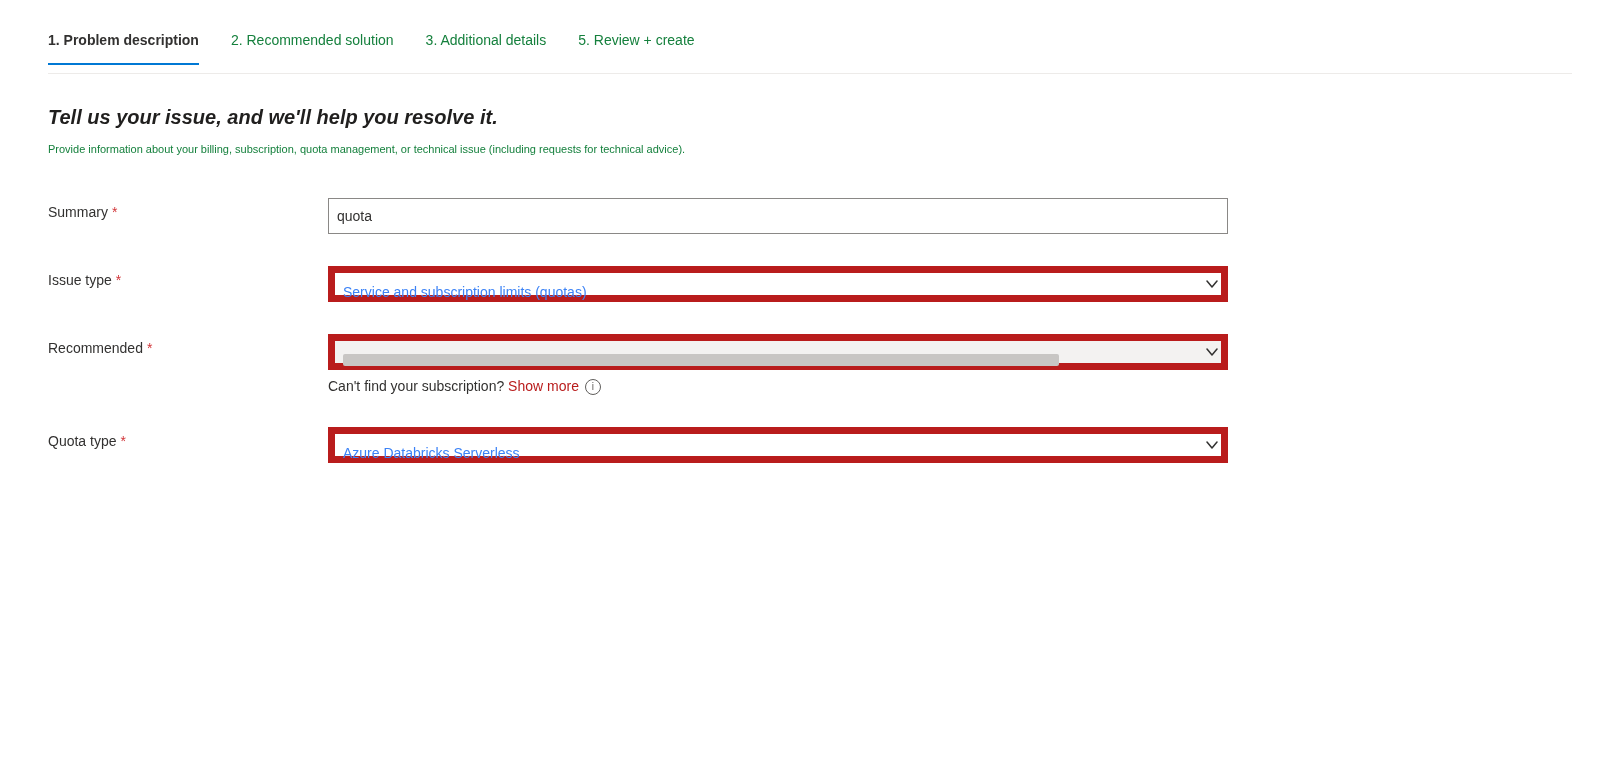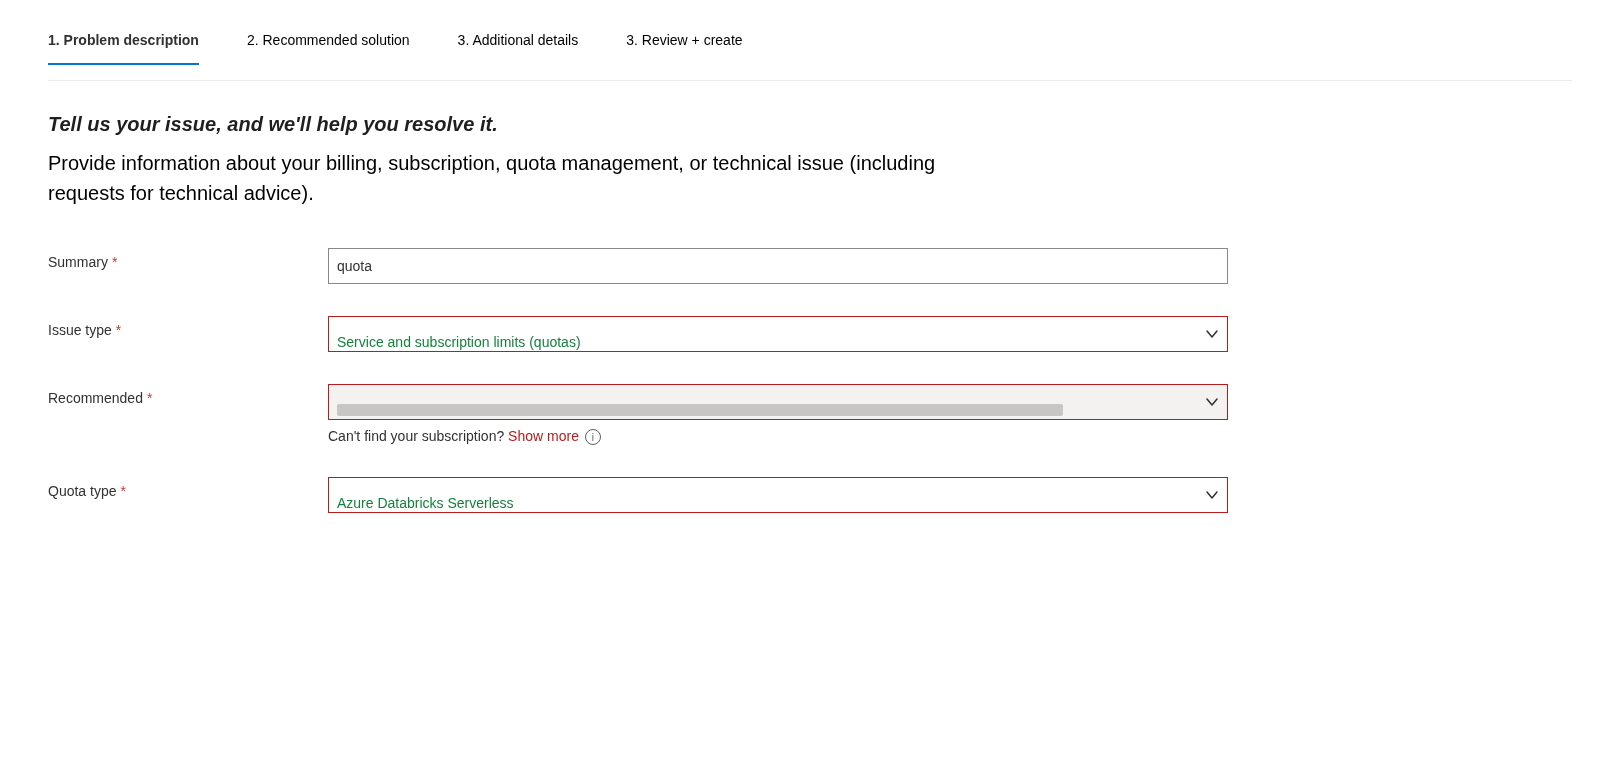--- a/index.html
+++ b/index.html
@@ -19,30 +19,30 @@
 
     .page-container {
       padding: 32px 48px;
       max-width: 1620px;
     }
 
     
     .wizard-steps {
       display: flex;
       align-items: flex-start;
-      gap: 16px;
+      gap: 0;
       margin-bottom: 32px;
       border-bottom: 1px solid #edebe9;
-      padding-bottom: 16px;
+      padding-bottom: 9px;
     }
 
     .wizard-step {
       padding: 0 32px 16px 0;
       font-size: 14px;
-      color: #000000;
+      color: #15803d;
       cursor: pointer;
       position: relative;
       white-space: nowrap;
     }
 
     .wizard-step.active {
       color: #323130;
       font-weight: 600;
     }
 
@@ -63,22 +63,22 @@
     
     .page-title {
       font-size: 20px;
       font-weight: 700;
       color: #201f1e;
       margin-bottom: 12px;
       font-style: italic;
     }
 
     .page-description {
-      font-size: 20px;
-      color: #000000;
+      font-size: 11px;
+      color: #15803d;
       line-height: 1.5;
       max-width: 900px;
       margin-bottom: 40px;
     }
 
     
     .form-container {
       display: flex;
       flex-direction: column;
       gap: 32px;
@@ -125,24 +125,24 @@
 
     
     .select-wrapper {
       position: relative;
       width: 100%;
     }
 
     .select-display {
       width: 100%;
       height: 36px;
-      border: 1px solid #b91c1c;
+      border: 7px solid #b91c1c;
       padding: 16px 36px 0 8px;
       font-size: 14px;
-      color: #15803d;
+      color: #3b82f6;
       background: #ffffff;
       display: flex;
       align-items: center;
       cursor: pointer;
       user-select: none;
     }
 
     .select-display.grayed {
       background: #f3f2f1;
     }
@@ -210,21 +210,21 @@
     <div class="wizard-step active">
       <span>1. Problem description</span>
     </div>
     <div class="wizard-step">
       <span>2. Recommended solution</span>
     </div>
     <div class="wizard-step">
       <span>3. Additional details</span>
     </div>
     <div class="wizard-step">
-      <span>3. Review + create</span>
+      <span>5. Review + create</span>
     </div>
   </nav>
 
   <h1 class="page-title">Tell us your issue, and we'll help you resolve it.</h1>
 
   <p class="page-description">Provide information about your billing, subscription, quota management, or technical issue (including requests for technical advice).</p>
 
   <div class="form-container">
 
     <div class="form-row">

